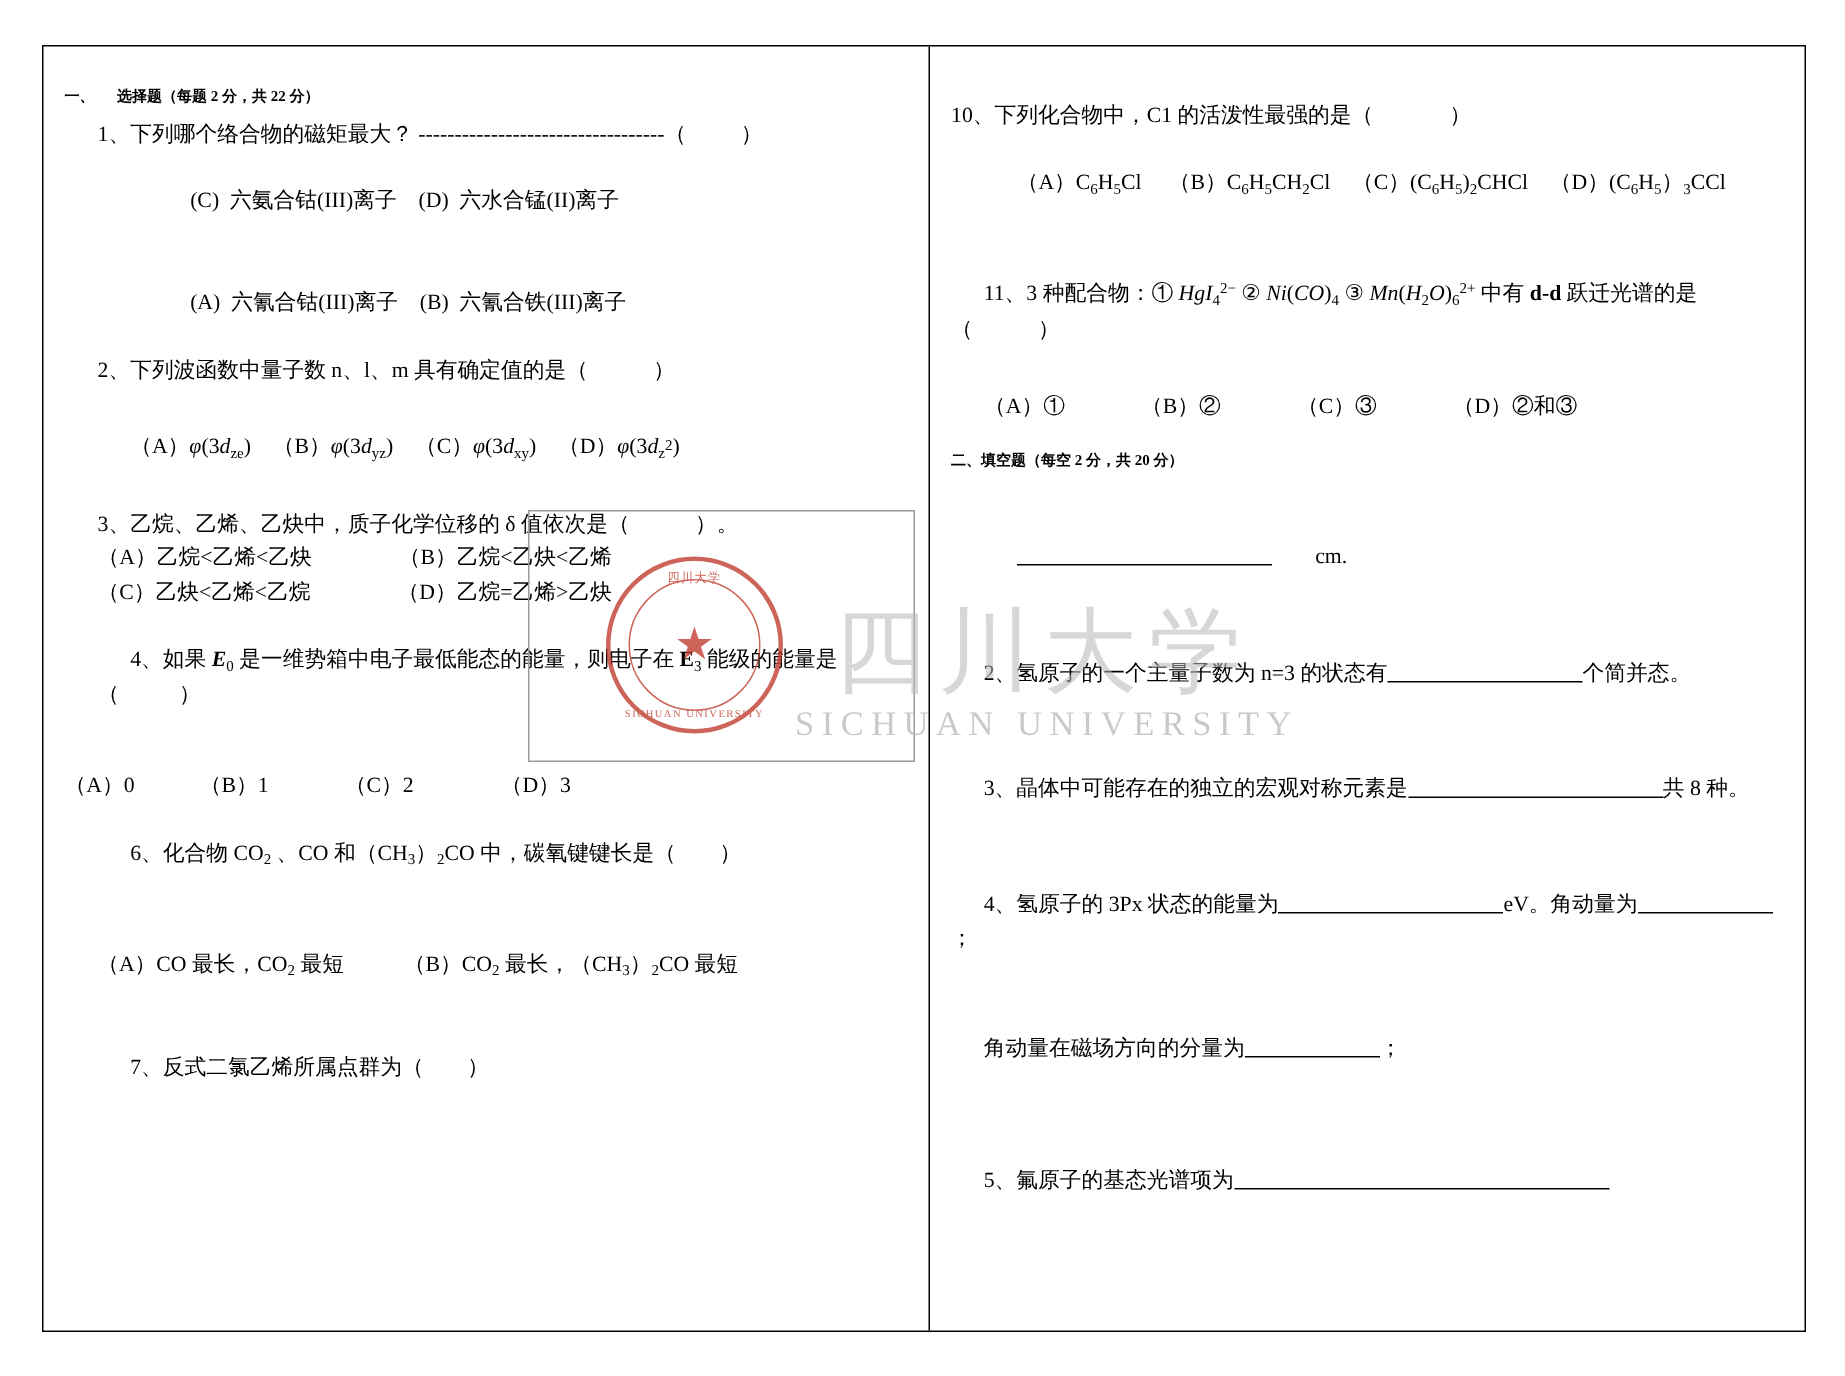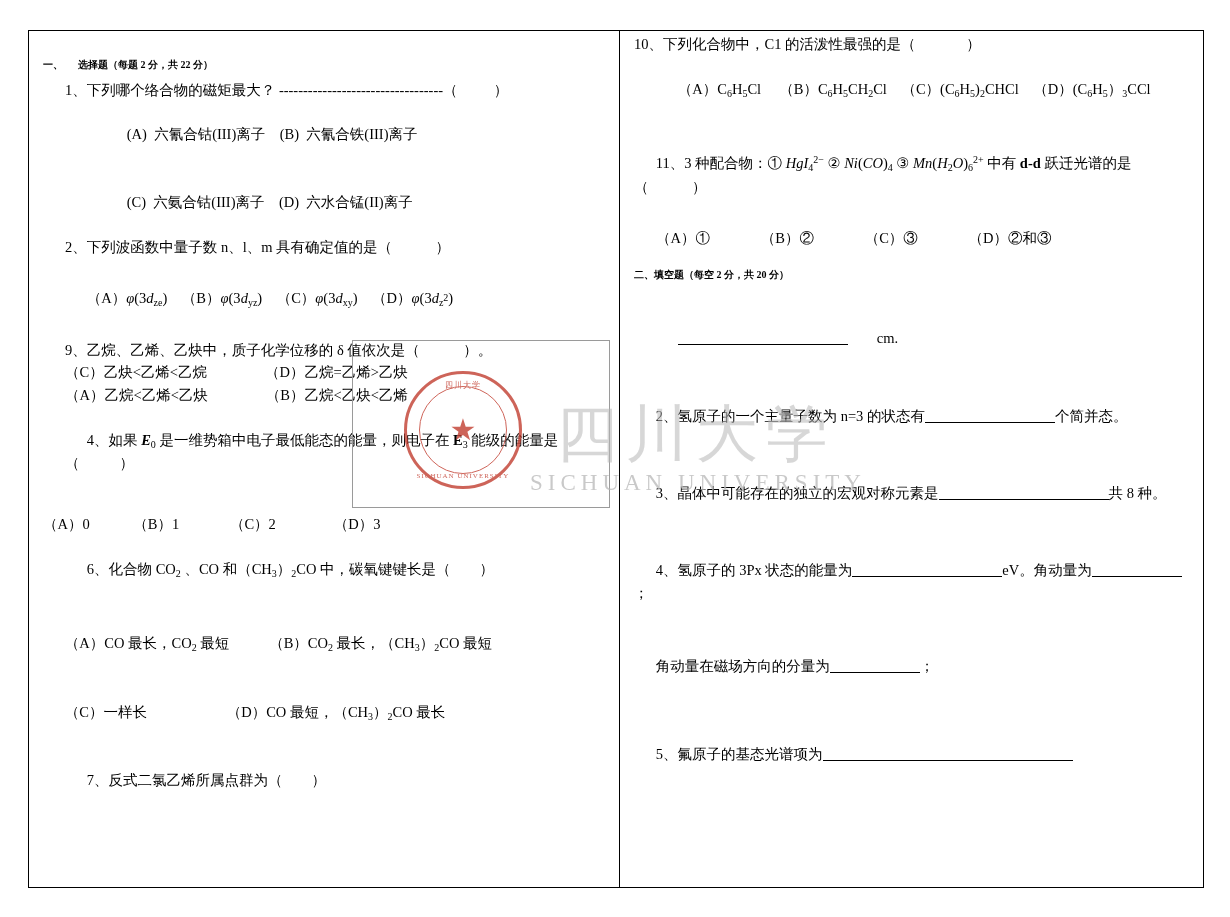--- a/index.html
+++ b/index.html
@@ -24,20 +24,21 @@
     position:relative;
   }
   .col-left{
     width:592px;
     padding:14px 14px 0 14px;
     border-right:1px solid #000;
   }
   .col-right{
     width:584px;
     padding:2px 14px 0 14px;
+    margin-top:33px;
   }
   p{margin:0;}
   .ln{
     font-size:14.5px;
     line-height:1.55;
     white-space:pre-wrap;
   }
   .sec{
     font-size:10px;
     font-weight:bold;
@@ -126,54 +127,51 @@
 <div class="page">
 
   <div class="col col-left">
 
     <div class="gap-m"></div>
     <p class="ln sec">一、      选择题（每题 2 分，共 22 分）</p>
     <div class="gap-s"></div>
 
     <p class="ln indent1">1、下列哪个络合物的磁矩最大？ ----------------------------------（          ）</p>
     <p class="ln indent3">
+      (C)&nbsp; 六氨合钴(III)离子&nbsp;&nbsp;&nbsp; (D)&nbsp; 六水合锰(II)离子
+    </p>
+    <p class="ln indent3">
       (A)&nbsp; 六氰合钴(III)离子&nbsp;&nbsp;&nbsp; (B)&nbsp; 六氰合铁(III)离子
     </p>
-    <p class="ln indent3">
-      (C)&nbsp; 六氨合钴(III)离子&nbsp;&nbsp;&nbsp; (D)&nbsp; 六水合锰(II)离子
-    </p>
 
     <p class="ln indent1">2、下列波函数中量子数 n、l、m 具有确定值的是（            ）</p>
     <div class="gap-s"></div>
     <p class="ln indent1">
       （A）<i class="mi">φ</i>(3<i class="mi">d</i><sub>ze</sub>)&nbsp;&nbsp;&nbsp;&nbsp;（B）<i class="mi">φ</i>(3<i class="mi">d</i><sub>yz</sub>)&nbsp;&nbsp;&nbsp;&nbsp;（C）<i class="mi">φ</i>(3<i class="mi">d</i><sub>xy</sub>)&nbsp;&nbsp;&nbsp;&nbsp;（D）<i class="mi">φ</i>(3<i class="mi">d</i><sub>z<sup>2</sup></sub>)
     </p>
     <div class="gap-s"></div>
 
-    <p class="ln indent1">9、乙烷、乙烯、乙炔中，质子化学位移的 δ 值依次是（            ）。</p>
+    <p class="ln indent1">3、乙烷、乙烯、乙炔中，质子化学位移的 δ 值依次是（            ）。</p>
+    <p class="ln indent1">（A）乙烷&lt;乙烯&lt;乙炔                （B）乙烷&lt;乙炔&lt;乙烯</p>
     <p class="ln indent1">（C）乙炔&lt;乙烯&lt;乙烷                （D）乙烷=乙烯&gt;乙炔</p>
-    <p class="ln indent1">（A）乙烷&lt;乙烯&lt;乙炔                （B）乙烷&lt;乙炔&lt;乙烯</p>
 
     <p class="ln indent1">
       4、如果 <i class="mi bold">E</i><sub>0</sub> 是一维势箱中电子最低能态的能量，则电子在 <b>E</b><sub>3</sub> 能级的能量是（&nbsp;&nbsp;&nbsp;&nbsp;&nbsp;&nbsp;&nbsp;&nbsp;&nbsp;&nbsp;&nbsp;）
     </p>
     <div class="gap-m"></div>
     <div class="gap-s"></div>
 
     <p class="ln">（A）0            （B）1              （C）2                （D）3</p>
 
     <p class="ln indent1">
       6、化合物 CO<sub>2</sub> 、CO 和（CH<sub>3</sub>）<sub>2</sub>CO 中，碳氧键键长是（&nbsp;&nbsp;&nbsp;&nbsp;&nbsp;&nbsp;&nbsp;&nbsp;）
     </p>
     <div class="gap-s"></div>
     <p class="ln">
       （A）CO 最长，CO<sub>2</sub> 最短&nbsp;&nbsp;&nbsp;&nbsp;&nbsp;&nbsp;&nbsp;&nbsp;&nbsp;&nbsp;&nbsp;（B）CO<sub>2</sub> 最长，（CH<sub>3</sub>）<sub>2</sub>CO 最短
-    </p>
-    <p class="ln">
-      （C）一样长&nbsp;&nbsp;&nbsp;&nbsp;&nbsp;&nbsp;&nbsp;&nbsp;&nbsp;&nbsp;&nbsp;&nbsp;&nbsp;&nbsp;&nbsp;&nbsp;&nbsp;&nbsp;&nbsp;&nbsp;&nbsp;&nbsp;（D）CO 最短，（CH<sub>3</sub>）<sub>2</sub>CO 最长
     </p>
 
     <p class="ln indent1">
       7、反式二氯乙烯所属点群为（&nbsp;&nbsp;&nbsp;&nbsp;&nbsp;&nbsp;&nbsp;&nbsp;）
     </p>
 
   </div>
 
   <div class="col col-right">
 

